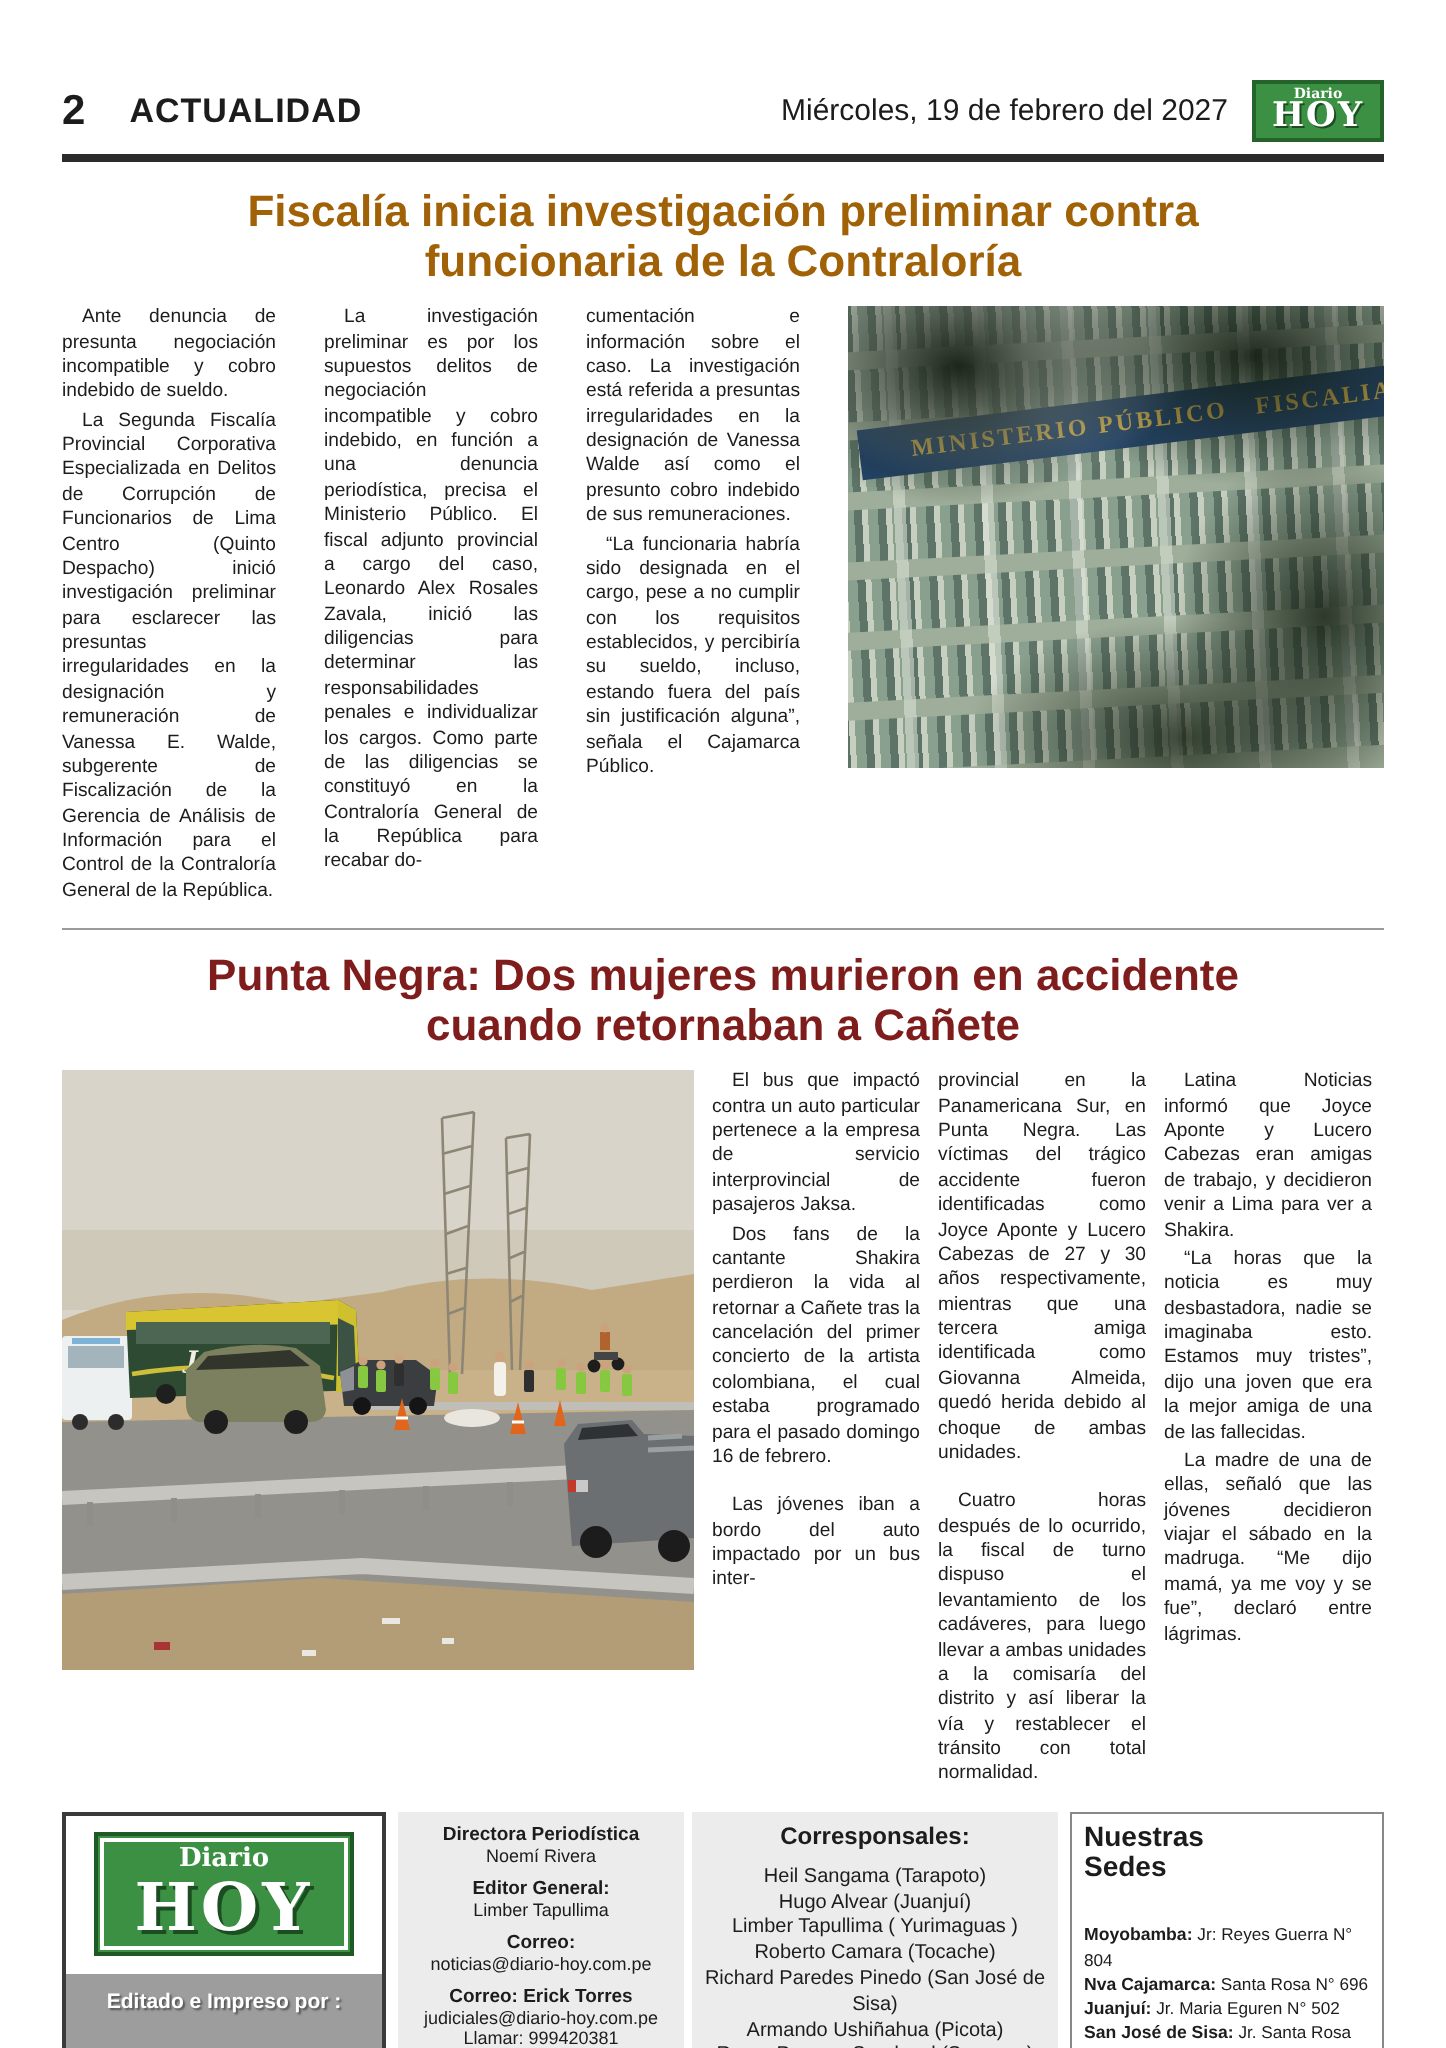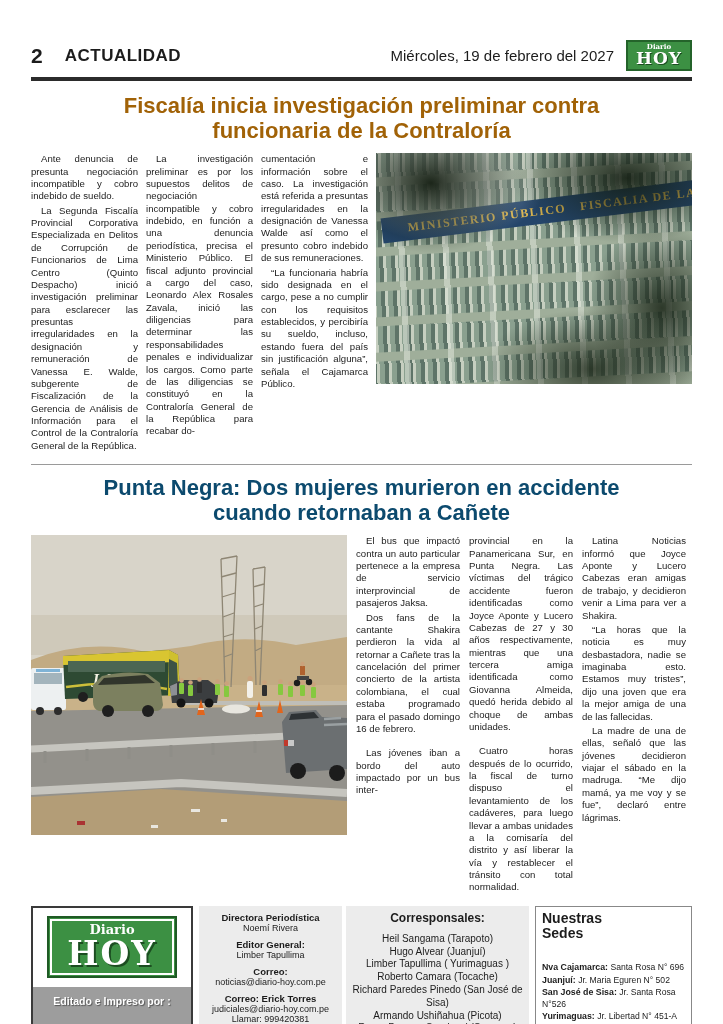--- a/index.html
+++ b/index.html
@@ -13,24 +13,24 @@
   .hdr .section { font-size:17px; font-weight:bold; letter-spacing:.5px; }
   .hdr .spacer { flex:1; }
   .hdr .date { font-size:15px; margin-right:12px; }
   .mini-logo { background:#3c9043; border:2px solid #24632a; padding:1px 8px 2px; text-align:center; line-height:1; }
   .mini-logo .sm { color:#fff; font-family:"DejaVu Serif", serif; font-weight:bold; font-size:7px; display:block; }
   .mini-logo .big { color:#fff; font-family:"DejaVu Serif", serif; font-weight:bold; font-size:17px; letter-spacing:1px; text-shadow:1px 1px 0 #1c4d21; }
 
   
   .headline { text-align:center; font-weight:bold; font-size:22px; line-height:1.14; margin:12px auto 10px; width:560px; }
   .headline.h1c { color:#a16207; }
-  .headline.h2c { color:#0c4a6e; width:600px; margin-top:10px; }
-
-  
-  .art1 { display:flex; gap:8px; margin-top:4px; }
+  .headline.h2c { color:#7f1d1d; width:600px; margin-top:10px; }
+
+  
+  .art1 { display:flex; gap:24px; margin-top:4px; }
   .col { font-size:9.6px; line-height:1.29; text-align:justify; }
   .art1 .col { width:107px; }
   .col p { text-indent:10px; margin-bottom:2px; }
   .col p.gap { margin-top:12px; }
   .photo1 { flex:1; height:231px; position:relative; overflow:hidden; background:#9fae9a; }
   .b-rot { position:absolute; left:-20px; top:-10px; right:-30px; bottom:-20px; transform:rotate(-3deg); }
   .b-floor { position:relative; height:26px; margin-bottom:9px;
     background:repeating-linear-gradient(90deg,#5e7468 0 4px,#c6cfc0 4px 7px,#8aa08f 7px 12px); }
   .b-pillars { position:absolute; inset:0;
     background:repeating-linear-gradient(90deg, rgba(224,230,219,.55) 0 6px, rgba(0,0,0,0) 6px 44px); }
@@ -319,20 +319,21 @@
 
     </div>
 
     <div class="fsedes">
       <div class="t">
         <span>Nuestras</span><br>
         <span>Sedes</span>
       </div>
       <div>
 
+          <div><b>Moyobamba:</b> <span>Jr: Reyes Guerra N° 804</span></div>
 
           <div><b>Nva Cajamarca:</b> <span>Santa Rosa N° 696</span></div>
 
           <div><b>Juanjuí:</b> <span>Jr. Maria Eguren N° 502</span></div>
 
           <div><b>San José de Sisa:</b> <span>Jr. Santa Rosa N°526</span></div>
 
           <div><b>Yurimaguas:</b> <span>Jr. Libertad N° 451-A</span></div>
 
         </div>

